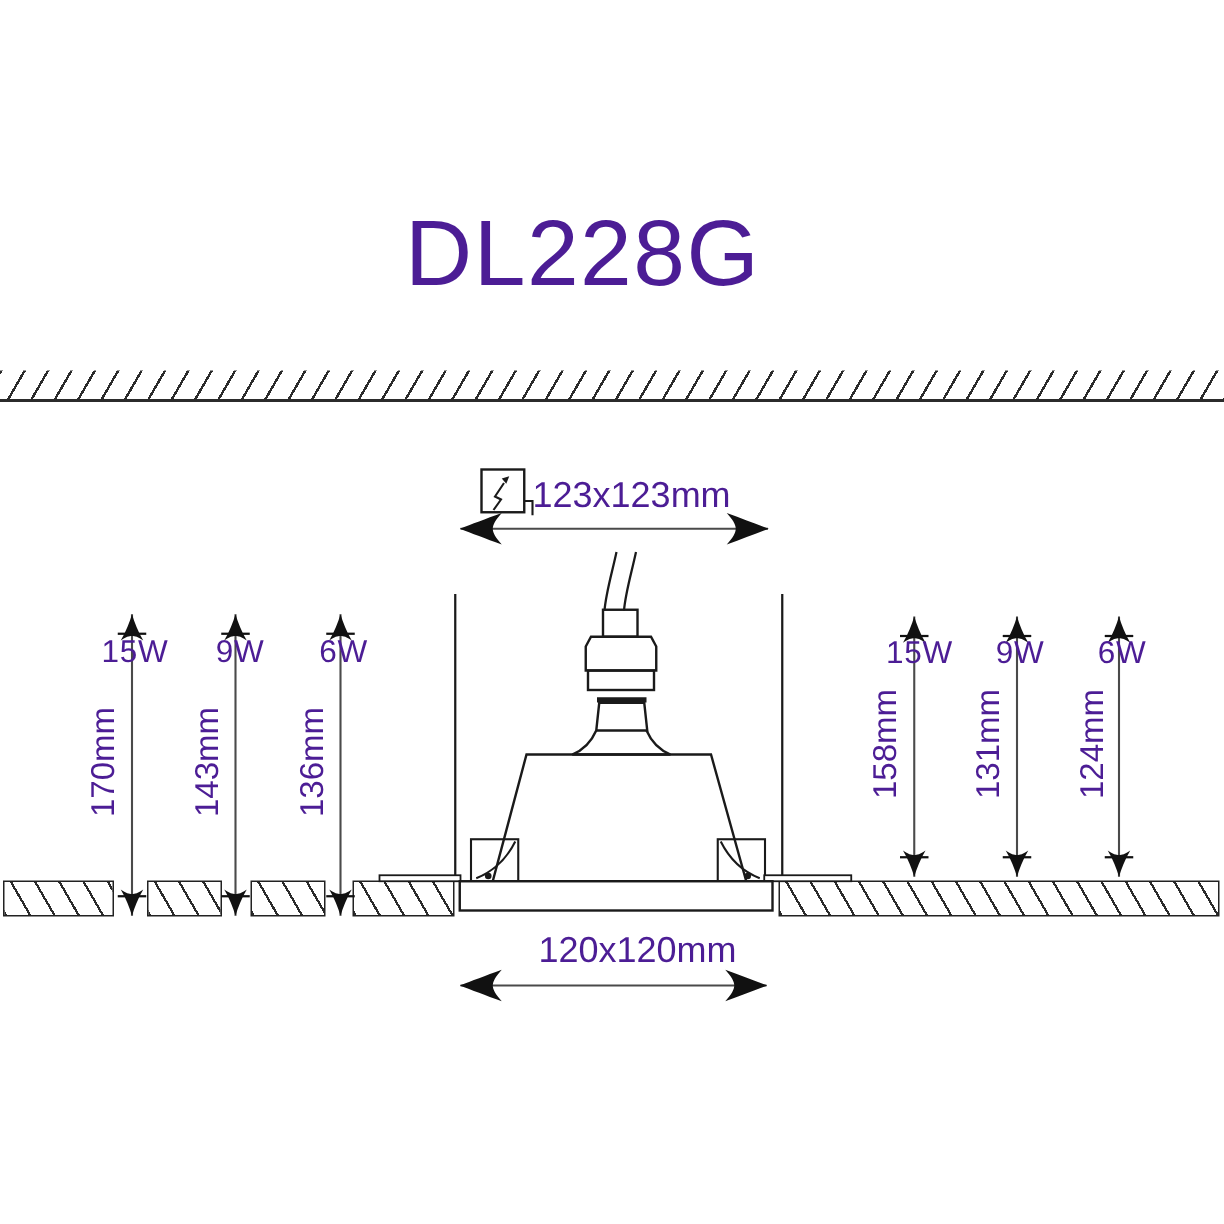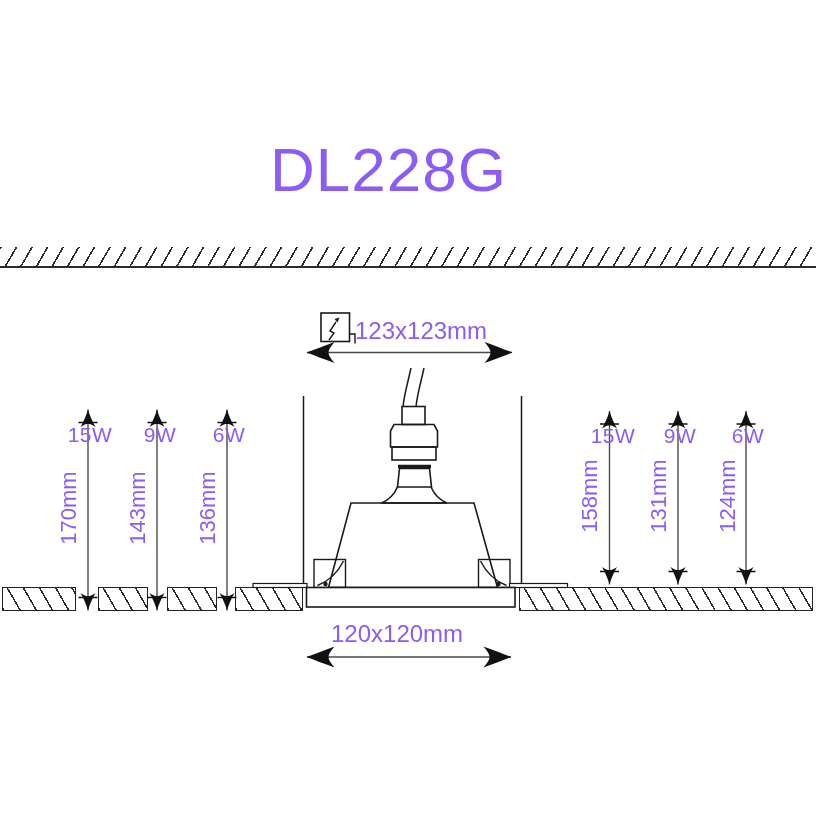--- a/index.html
+++ b/index.html
@@ -1,18 +1,18 @@
 <!DOCTYPE html>
 <html><head>
 <meta charset="utf-8">
 <style>
   html,body{margin:0;padding:0;background:#fff;}
   #stage{
     position:relative;width:816px;height:816px;background:#ffffff;overflow:hidden;
-    font-family:"Liberation Sans", sans-serif;color:#8b5cf6;
+    font-family:"Liberation Sans", sans-serif;color:#4c1d95;
   }
   
   .hatch-top{
     position:absolute;left:0;top:247px;width:816px;height:19px;
     background:repeating-linear-gradient(120deg,#2b2b2b 0px,#2b2b2b 1.6px,transparent 1.6px,transparent 13.5px);
     border-bottom:2px solid #2b2b2b;
   }
   .ceil{
     position:absolute;top:587px;height:23.5px;box-sizing:border-box;
     border:1.6px solid #222;
@@ -157,21 +157,21 @@
         <line x1="746" y1="411" x2="746" y2="584.5" stroke="#4a4a4a" stroke-width="1.4"></line>
         <use href="#ahv" fill="#111" stroke="none" transform="translate(746,411)"></use>
         <use href="#ahv" fill="#111" stroke="none" transform="translate(746,584.5) rotate(180)"></use>
         <line x1="736.5" y1="424" x2="755.5" y2="424" stroke-width="1.5"></line>
         <line x1="736.5" y1="571.5" x2="755.5" y2="571.5" stroke-width="1.5"></line>
       </g>
     </g>
   </svg>
 
   <div class="dim-text" style="left:355px;top:317px;">123x123mm</div>
-  <div class="dim-text" style="left:331px;top:620px;width:160px;text-align:left;">120x120mm</div>
+  <div class="dim-text" style="left:331px;top:620px;width:160px;text-align:right;">120x120mm</div>
 
   <div class="w-label" style="left:90px;">15W</div>
   <div class="w-label" style="left:160px;">9W</div>
   <div class="w-label" style="left:229px;">6W</div>
 
   <div class="mm-label" style="left:69px;top:508px;">170mm</div>
   <div class="mm-label" style="left:138px;top:508px;">143mm</div>
   <div class="mm-label" style="left:207.5px;top:508px;">136mm</div>
 
   <div class="w-label" style="left:613px;top:384px;">15W</div>

